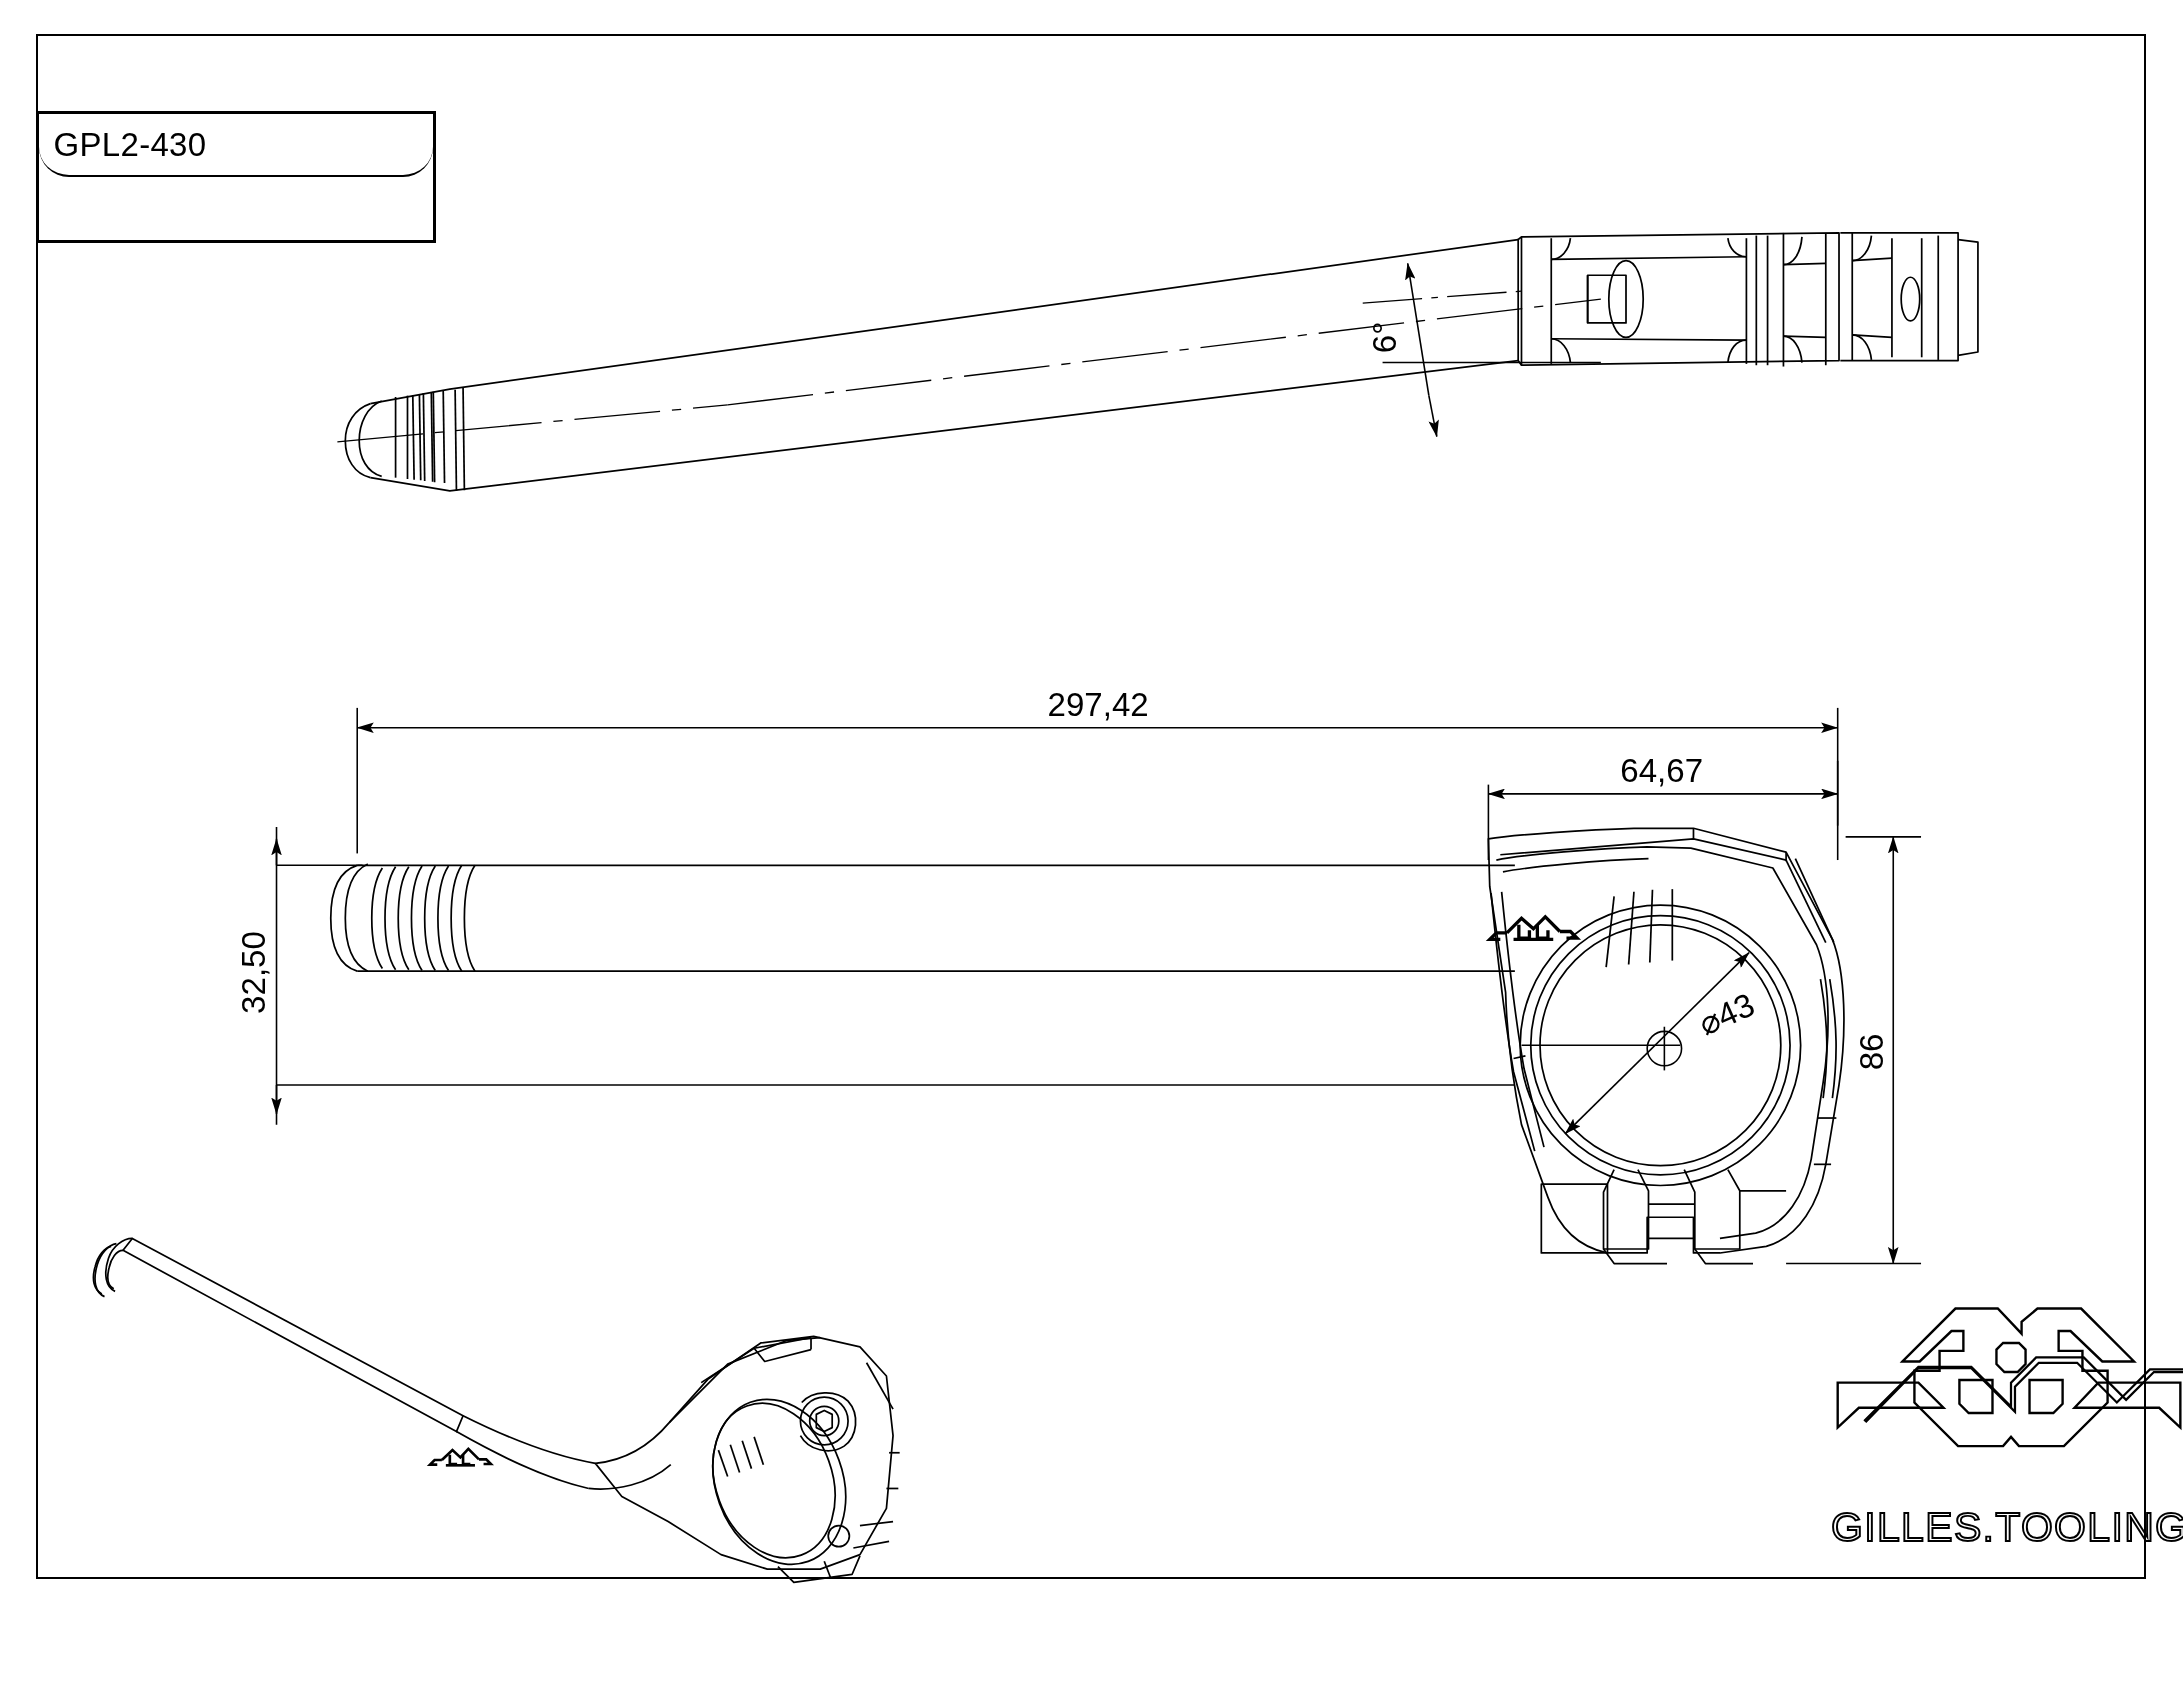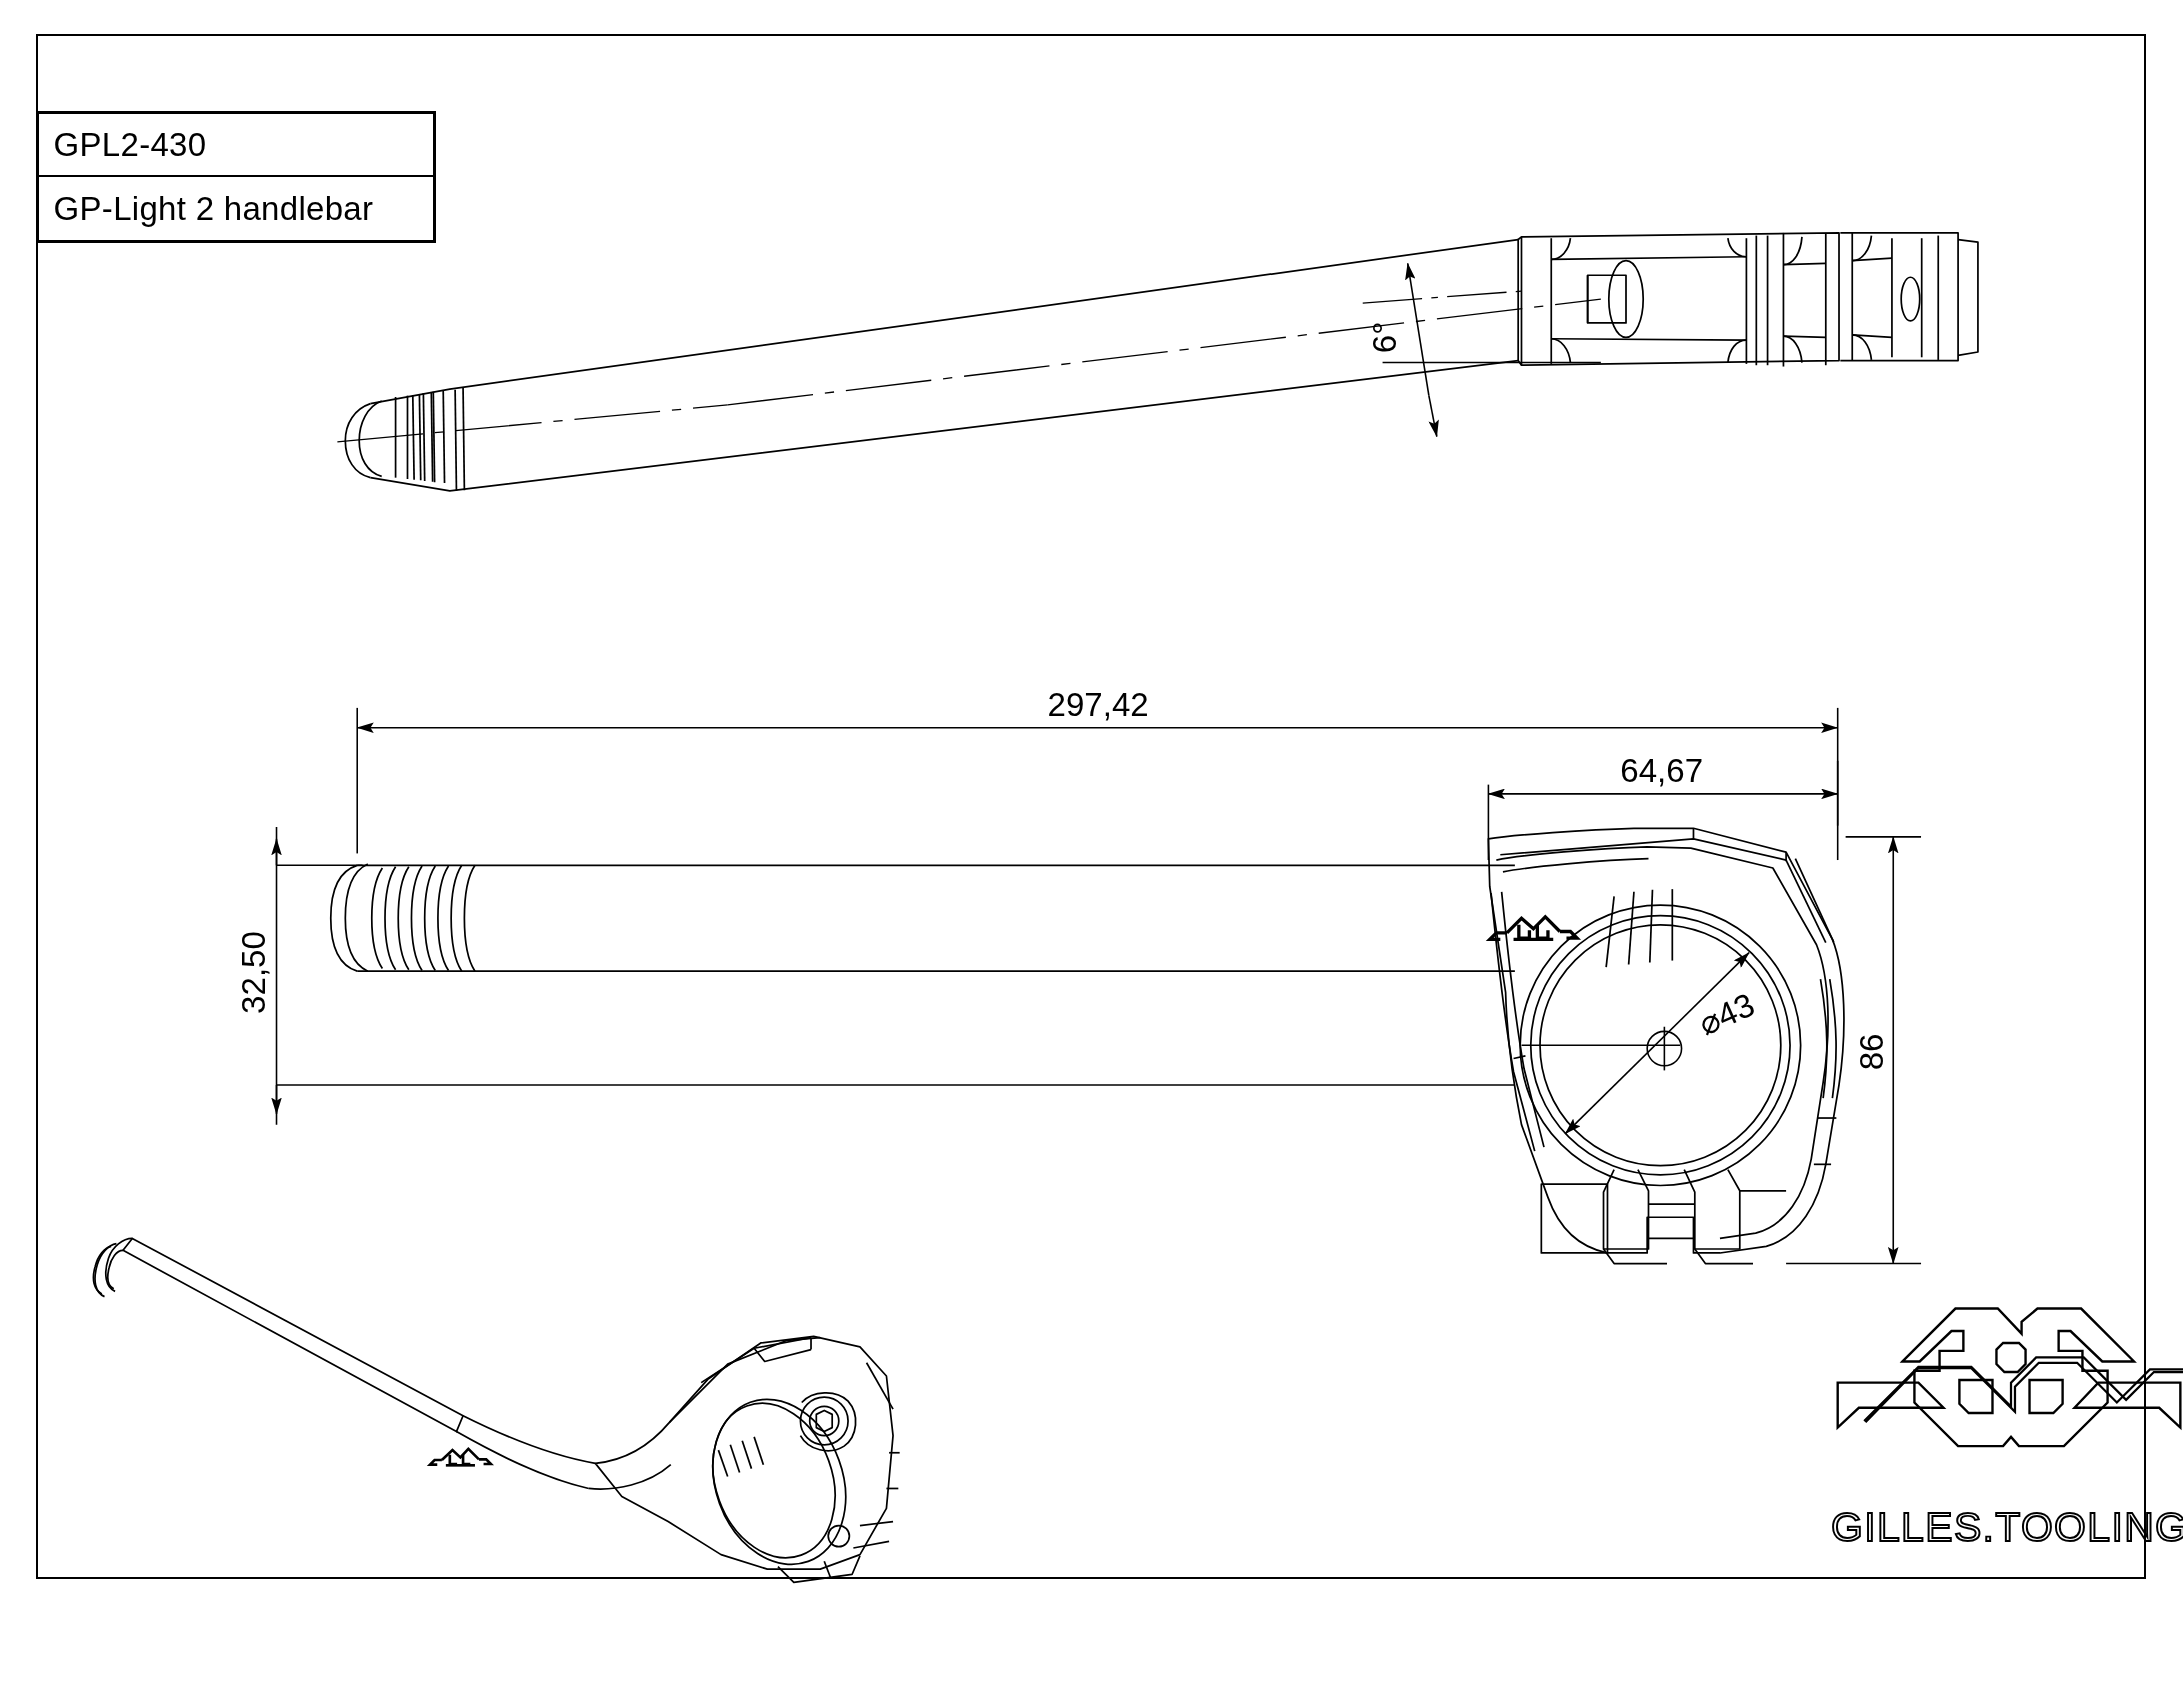--- a/index.html
+++ b/index.html
@@ -1,40 +1,37 @@
 <!DOCTYPE html>
 <html style="font-size:10.6px"><head>
 <meta charset="utf-8">
 <style>
   html,body{margin:0;padding:0;background:#ffffff;}
   body{width:2183px;height:1687px;font-family:"Liberation Sans",sans-serif;color:#000;}
   #sheet{position:relative;width:2183px;height:1687px;background:#fff;overflow:hidden;}
   #frame{position:absolute;left:36px;top:34px;width:2110px;height:1545px;border:2.6px solid #000;box-sizing:border-box;}
   #titleblock{position:absolute;left:36px;top:111px;width:400px;height:132px;border:3.3px solid #000;box-sizing:border-box;background:#fff;z-index:40;}
   .tb-row{height:50%;display:flex;align-items:center;padding-left:14.6px;box-sizing:border-box;}
-  .tb-row.first{border-bottom:2px solid #000;}
+  .tb-row.first{border-bottom:2px solid #000;border-radius:30px;}
   .tb-text{font-size:33px;letter-spacing:0.3px;white-space:nowrap;font-family:"Liberation Sans",sans-serif;}
   svg.layer{position:absolute;left:0;top:0;width:2183px;height:1687px;overflow:visible;}
   .dimtext{font-size:50px;font-family:"Liberation Sans",sans-serif;fill:#000;}
   .logotext{font-size:62px;font-family:"Liberation Sans",sans-serif;letter-spacing:2px;fill:none;stroke:#000;stroke-width:3;}
   text{user-select:none;}
 </style>
 </head>
 <body>
 
 <div id="sheet">
 
   <div id="frame"></div>
 
   <div id="titleblock">
     <div class="tb-row first">
       <span class="tb-text">GPL2-430</span>
-    </div>
-    <div class="tb-row">
-      <span class="tb-text">GP-Light 2 handlebar</span>
     </div>
   </div>
 
   <svg class="layer" viewBox="0 0 3300 2550">
     <defs>
       <marker id="ar" markerWidth="26" markerHeight="16" refX="25" refY="8" orient="auto" markerUnits="userSpaceOnUse">
         <path d="M0,0 L26,8 L0,16 L5,8 Z" fill="#000"></path>
       </marker>
       <marker id="arb" markerWidth="26" markerHeight="16" refX="1" refY="8" orient="auto" markerUnits="userSpaceOnUse">
         <path d="M26,0 L0,8 L26,16 L21,8 Z" fill="#000"></path>

